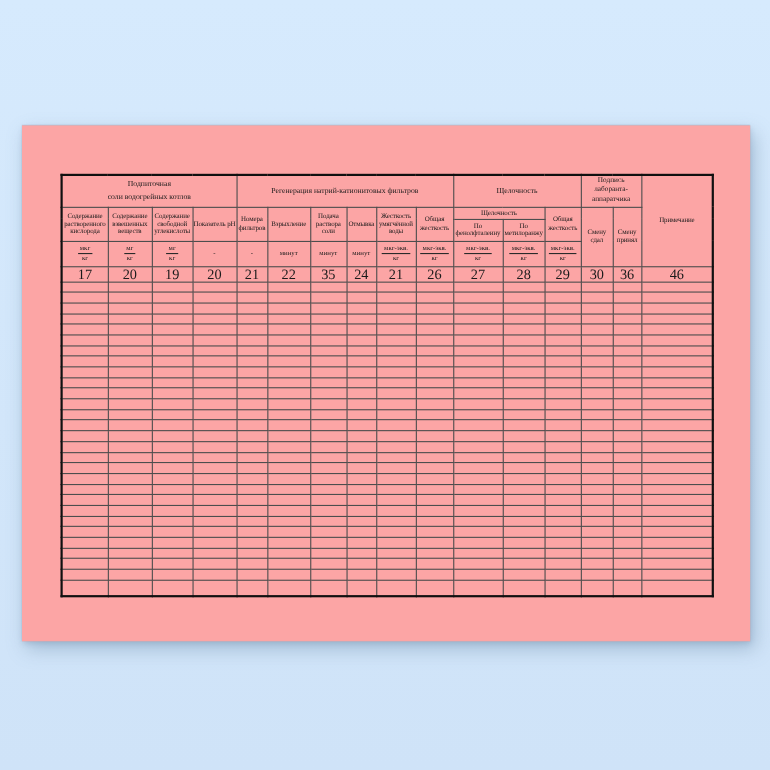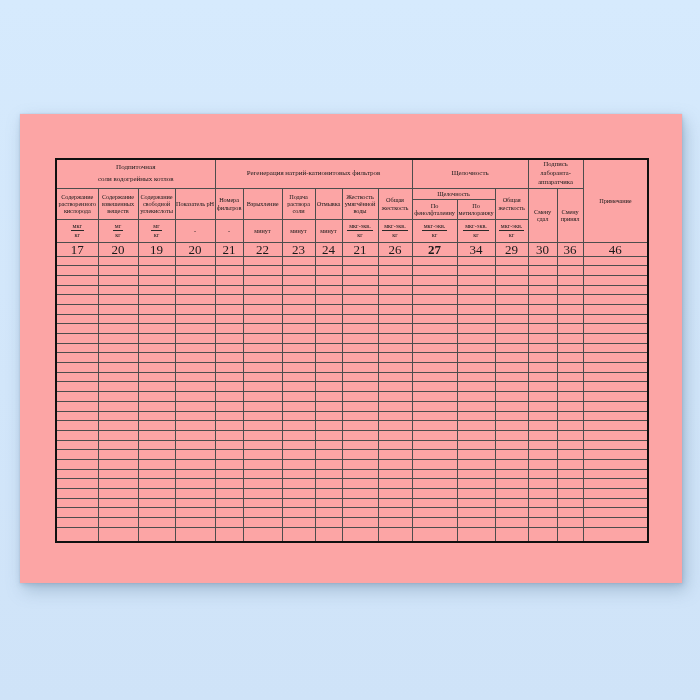--- a/index.html
+++ b/index.html
@@ -35,21 +35,21 @@
   .r-units{height:23px;}
   .r-nums{height:12px;}
   .g-label{font-size:7px;line-height:1.7;}
   .g-label3{font-size:6.6px;line-height:1.35;}
   th.colhead{font-size:6.3px;line-height:1.12;letter-spacing:-0.1px;}
   th.unit{font-size:6.2px;line-height:1.2;}
   .unit-frac{display:inline-block;vertical-align:middle;line-height:1.25;}
   .fu{display:block;border-bottom:0.8px solid #2a2a2a;padding:0 2px;}
   .fd{display:block;}
   th.cnum{font-size:13px;line-height:1;}
-  th.cnum.bold{font-weight:bold;margin-top:32px;}
+  th.cnum.bold{font-weight:normal;margin-top:32px;}
   tbody td{height:auto;}
 </style>
 </head>
 <body>
 
 <div class="stage">
   <div class="paper">
     <div class="table-wrap">
       <table class="log">
         <colgroup>
@@ -136,26 +136,26 @@
               <span class="unit-frac"><span class="fu">мкг-экв.</span><span class="fd">кг</span></span>
             </th>
           </tr>
           <tr class="r-nums">
             <th class="cnum">17</th>
             <th class="cnum">20</th>
             <th class="cnum">19</th>
             <th class="cnum">20</th>
             <th class="cnum">21</th>
             <th class="cnum">22</th>
-            <th class="cnum">23</th>
+            <th class="cnum">35</th>
             <th class="cnum">24</th>
             <th class="cnum">21</th>
             <th class="cnum">26</th>
             <th class="cnum bold">27</th>
-            <th class="cnum">34</th>
+            <th class="cnum">28</th>
             <th class="cnum">29</th>
             <th class="cnum">30</th>
             <th class="cnum">36</th>
             <th class="cnum">46</th>
           </tr>
         </thead>
         <tbody id="body-rows">
             <tr>
               <td></td>
               <td></td>

